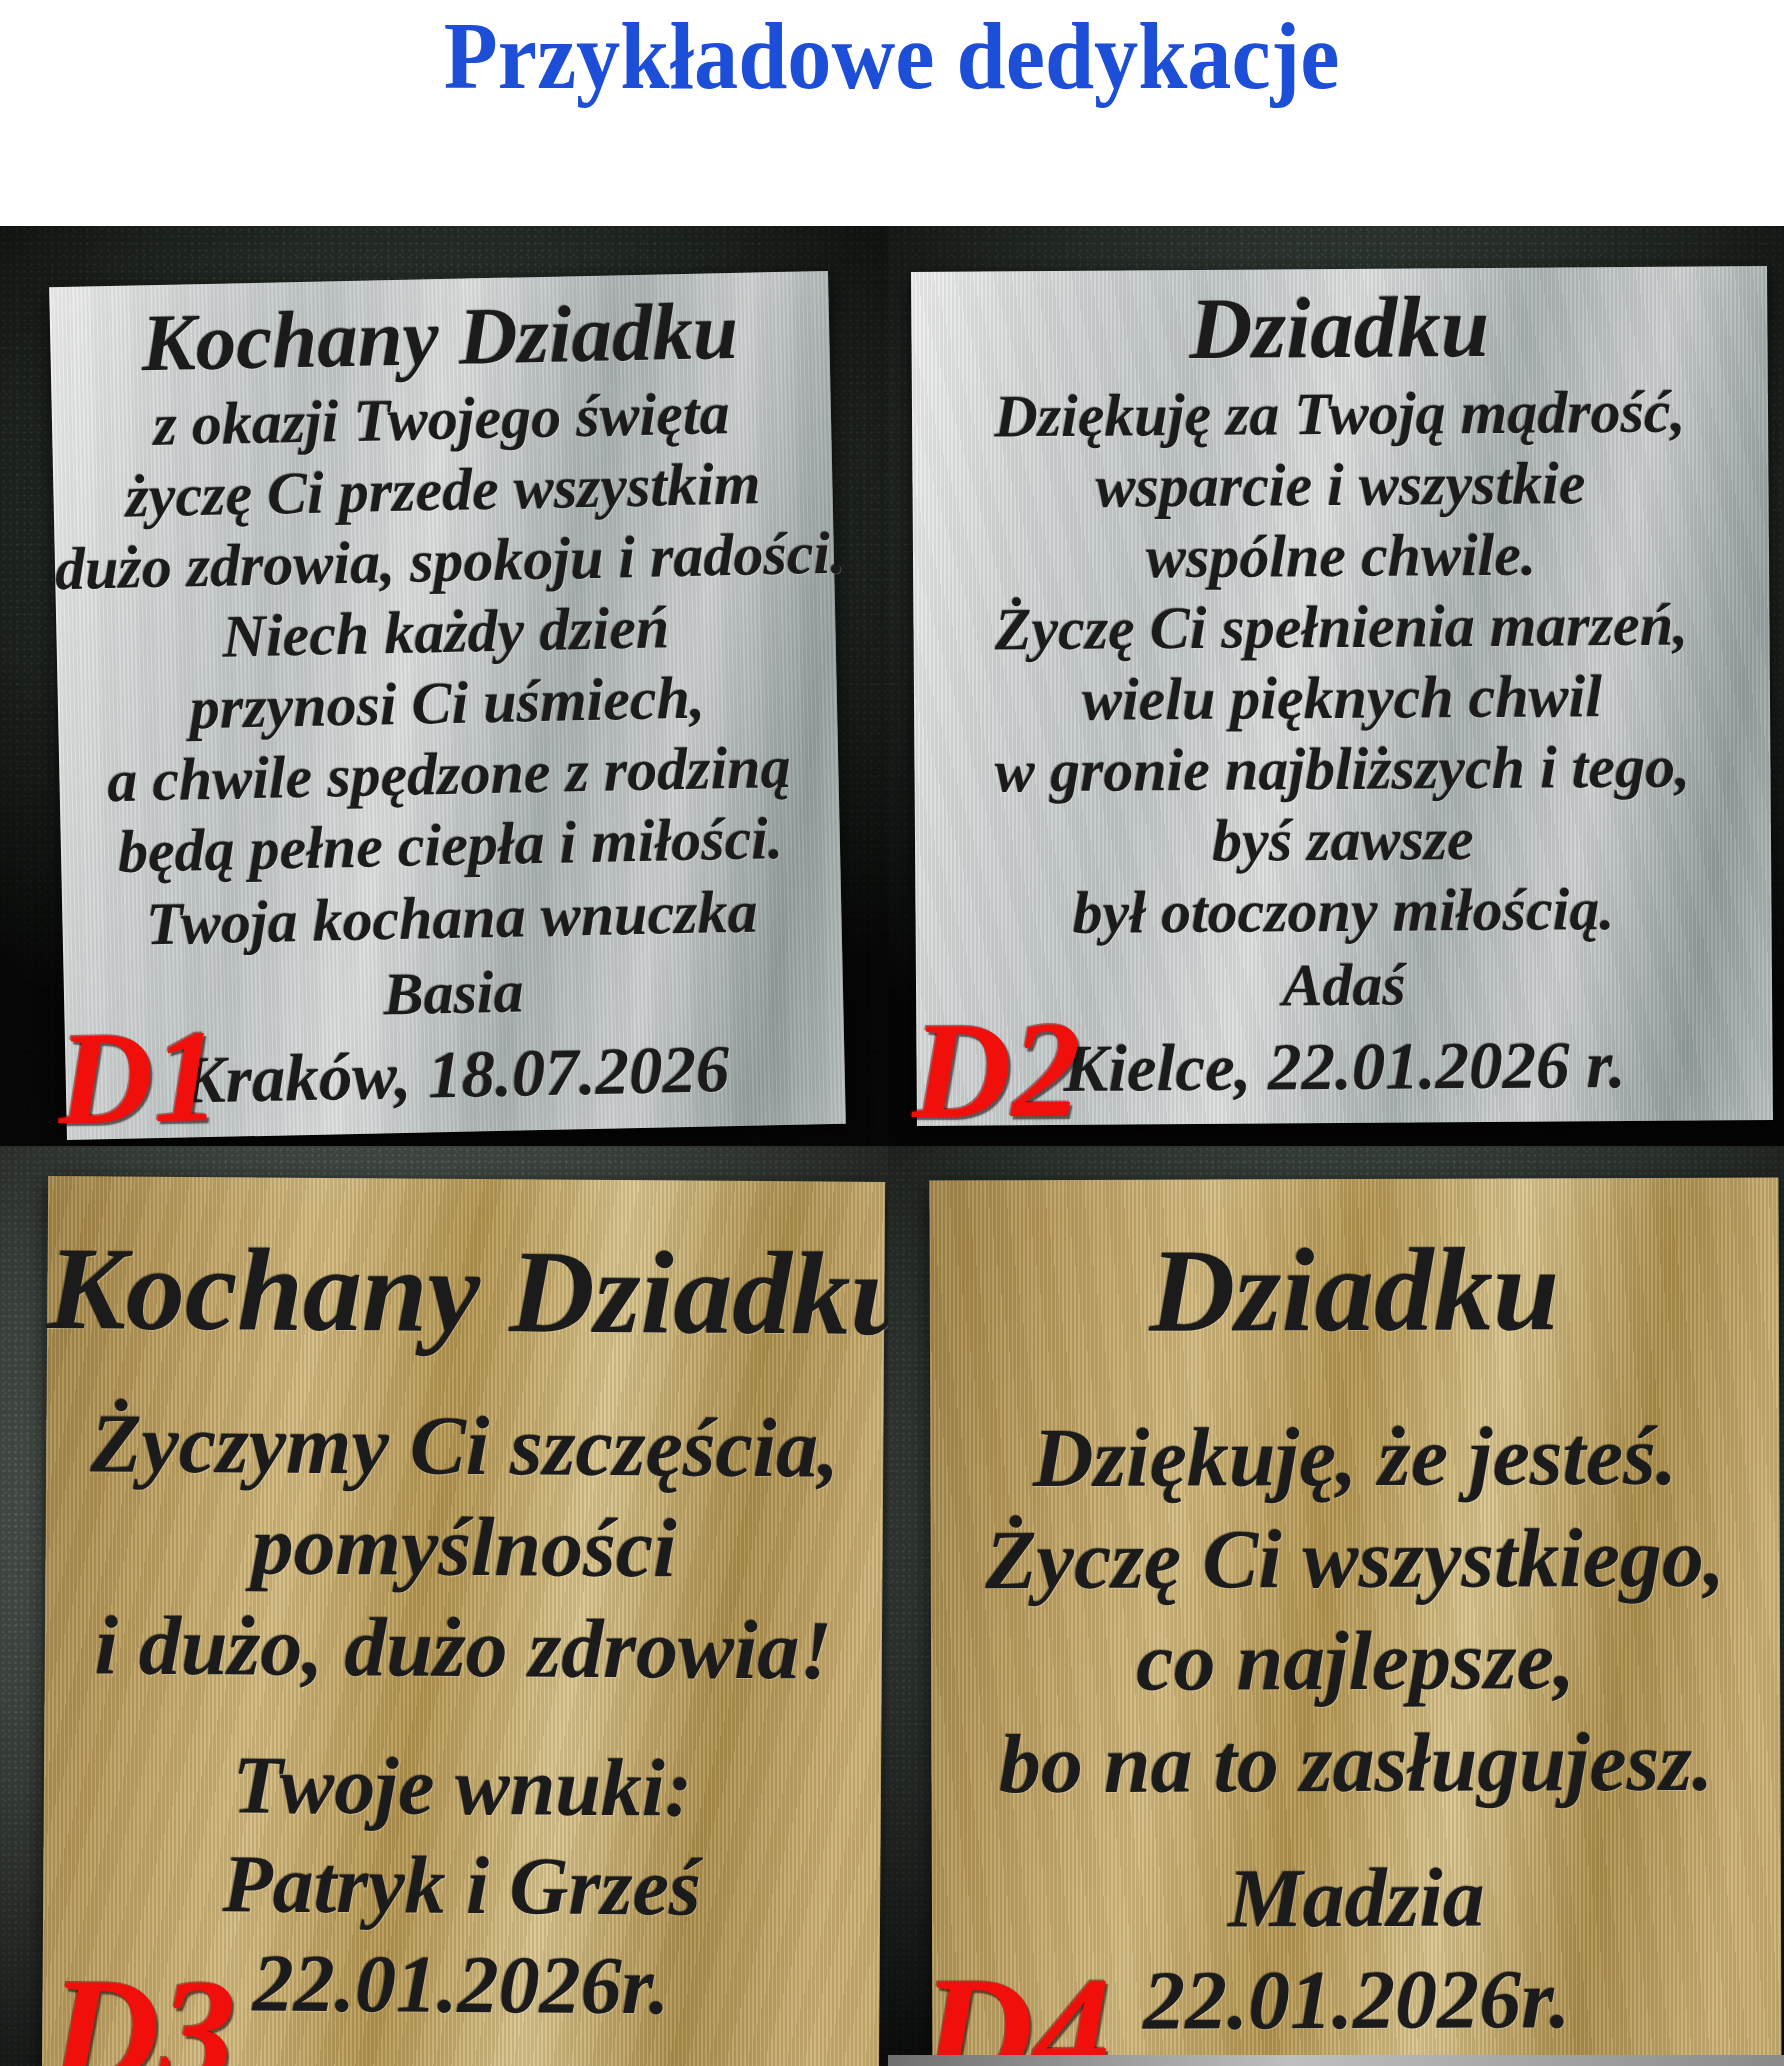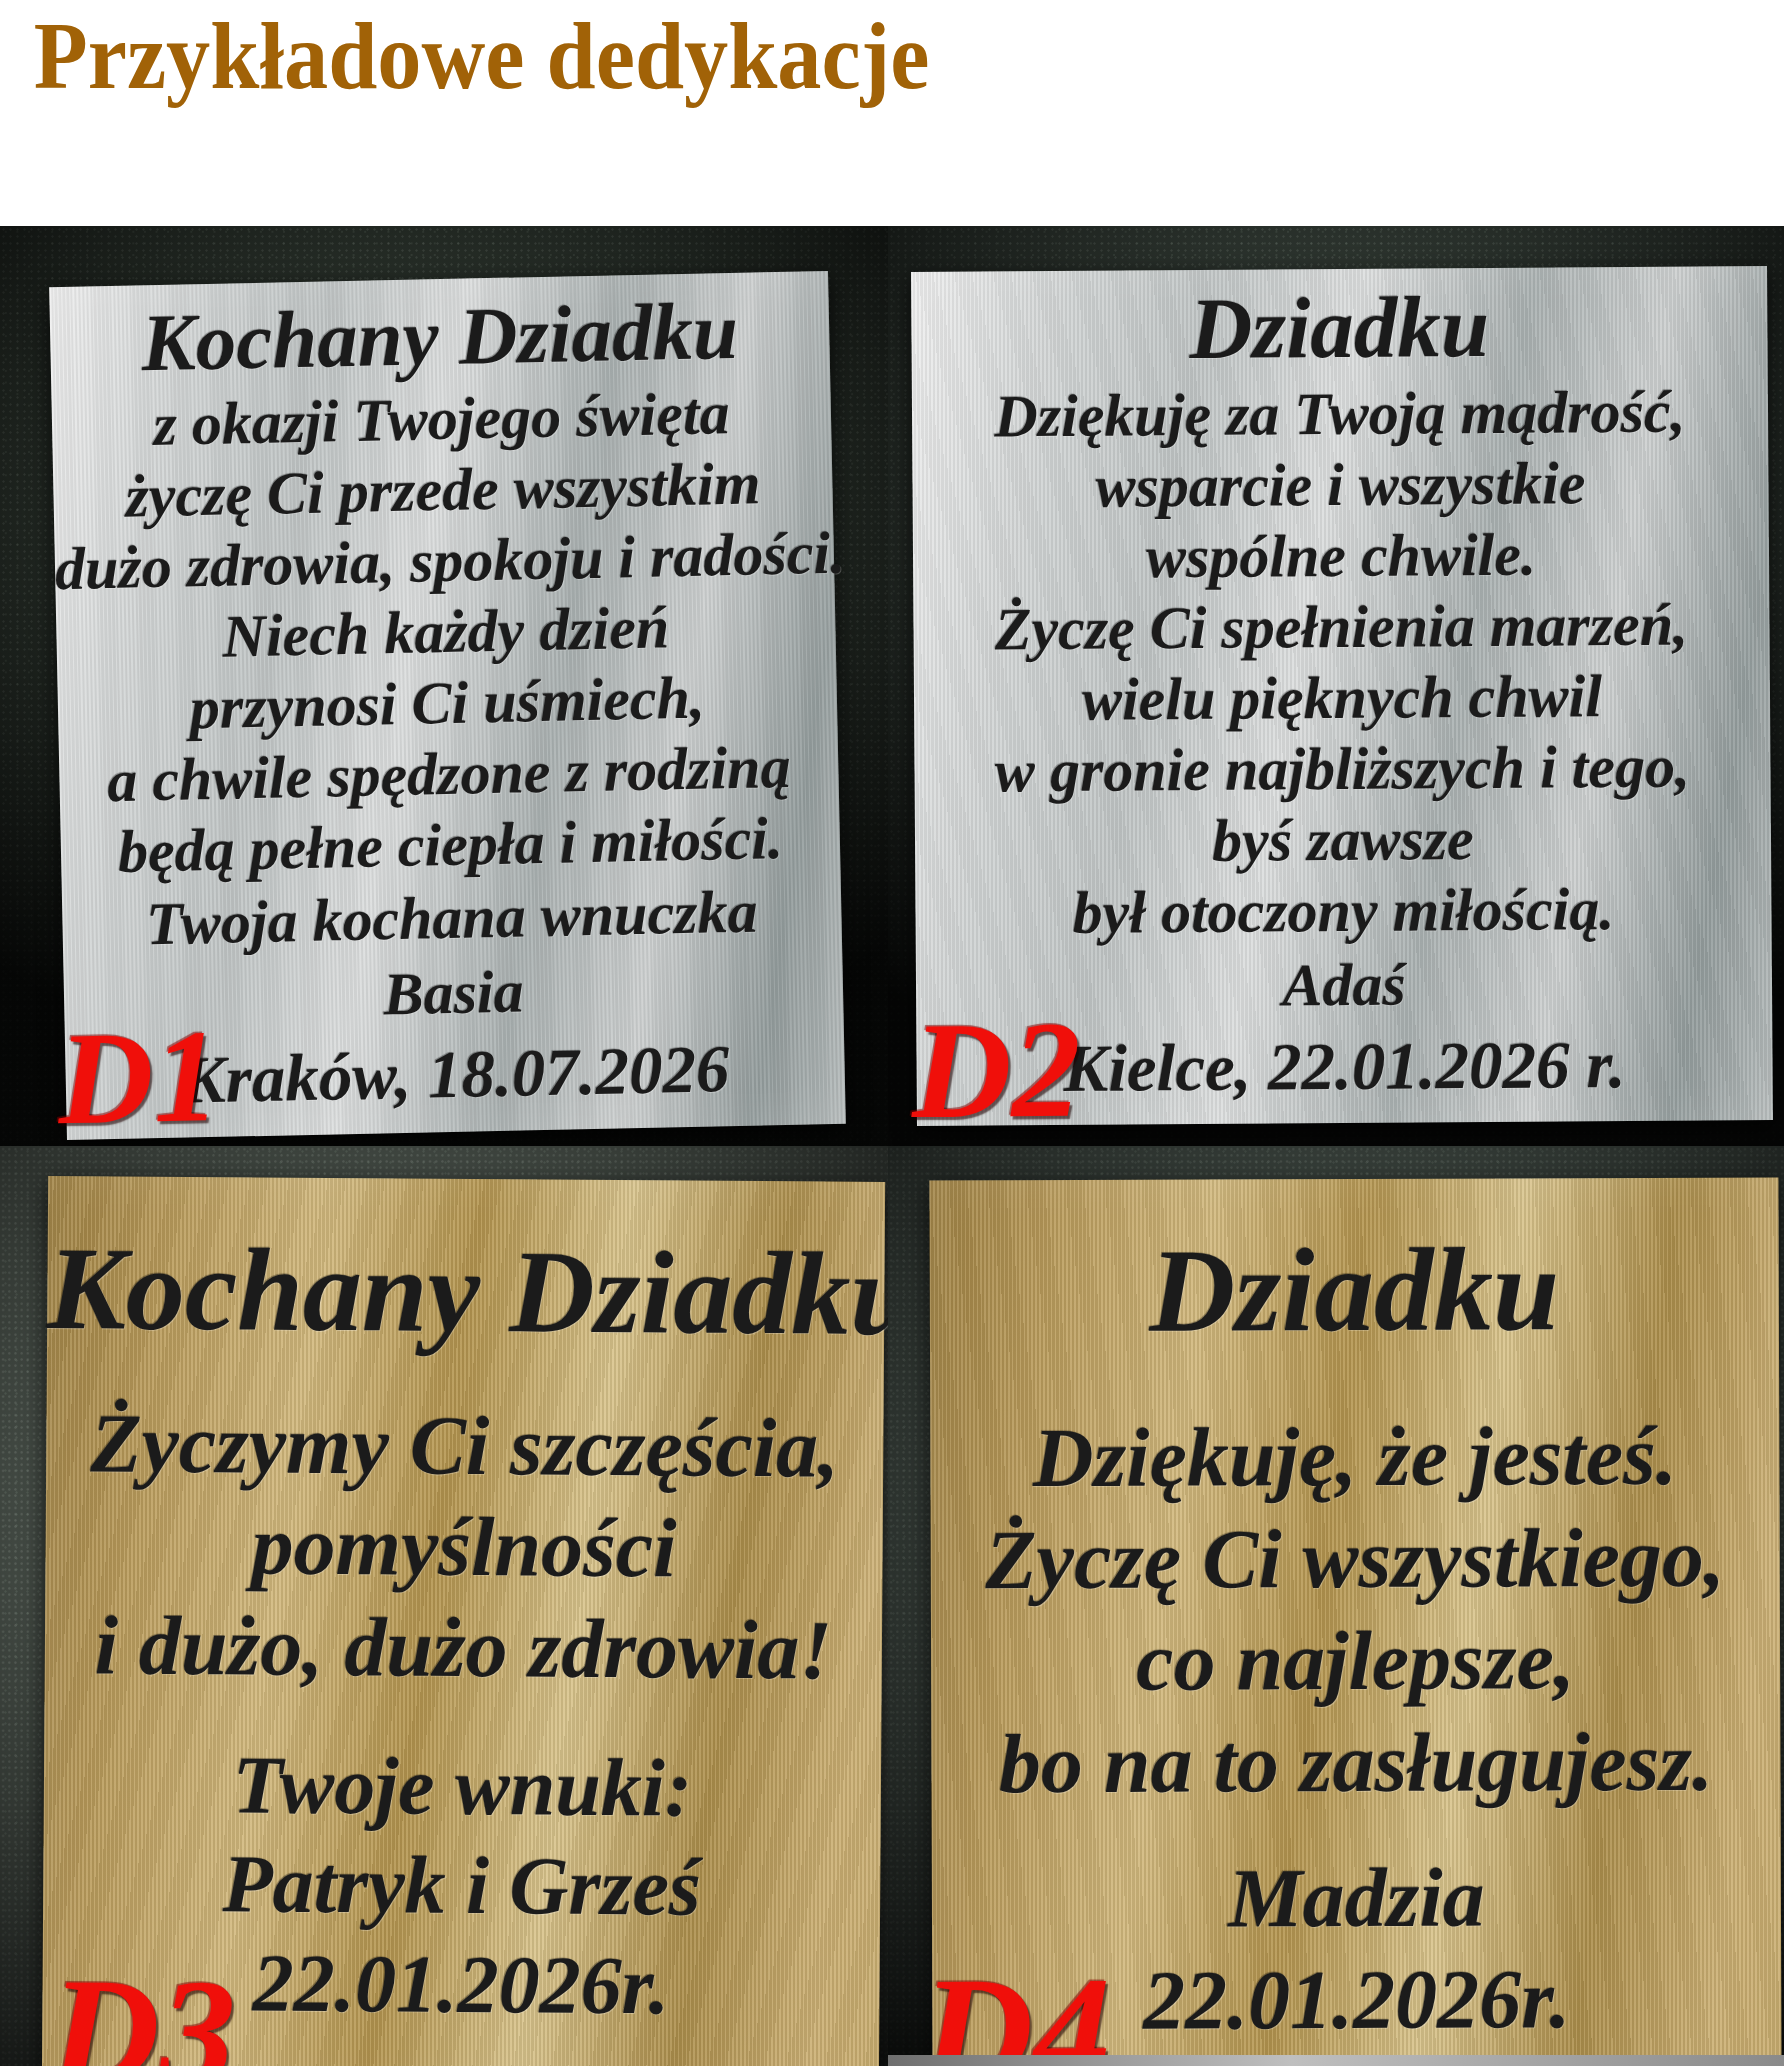--- a/index.html
+++ b/index.html
@@ -1,22 +1,22 @@
 <!DOCTYPE html>
 <html style="font-size:12.4px"><head>
 <meta charset="utf-8">
 <style>
   html,body{margin:0;padding:0;background:#ffffff;}
   #page{
     position:relative;width:1784px;height:2066px;background:#ffffff;overflow:hidden;
     font-family:"Liberation Serif", serif;
   }
   
-  .headline{position:absolute;top:11px;left:0;width:100%;
-    color:#a16207;font-weight:bold;line-height:91px;font-size:95px;}
+  .headline{position:absolute;top:11px;left:0;width:100%;text-align:center;
+    color:#1d4ed8;font-weight:bold;line-height:91px;font-size:95px;}
   .headline .hl{display:inline-block;transform:scaleX(.93);transform-origin:center;white-space:nowrap;}
   
   .photos{position:absolute;top:226px;left:0;width:1784px;height:1840px;
     display:grid;grid-template-columns:888px 896px;grid-template-rows:920px 920px;}
   .photo{position:relative;overflow:hidden;}
   .leatherA{
     background-color:#2b332c;
     background-image:
       radial-gradient(ellipse 95% 75% at 48% 32%, rgba(0,0,0,0) 28%, rgba(0,0,0,.88) 82%),
       radial-gradient(rgba(178,192,178,.17) 0.8px, transparent 1.5px),

